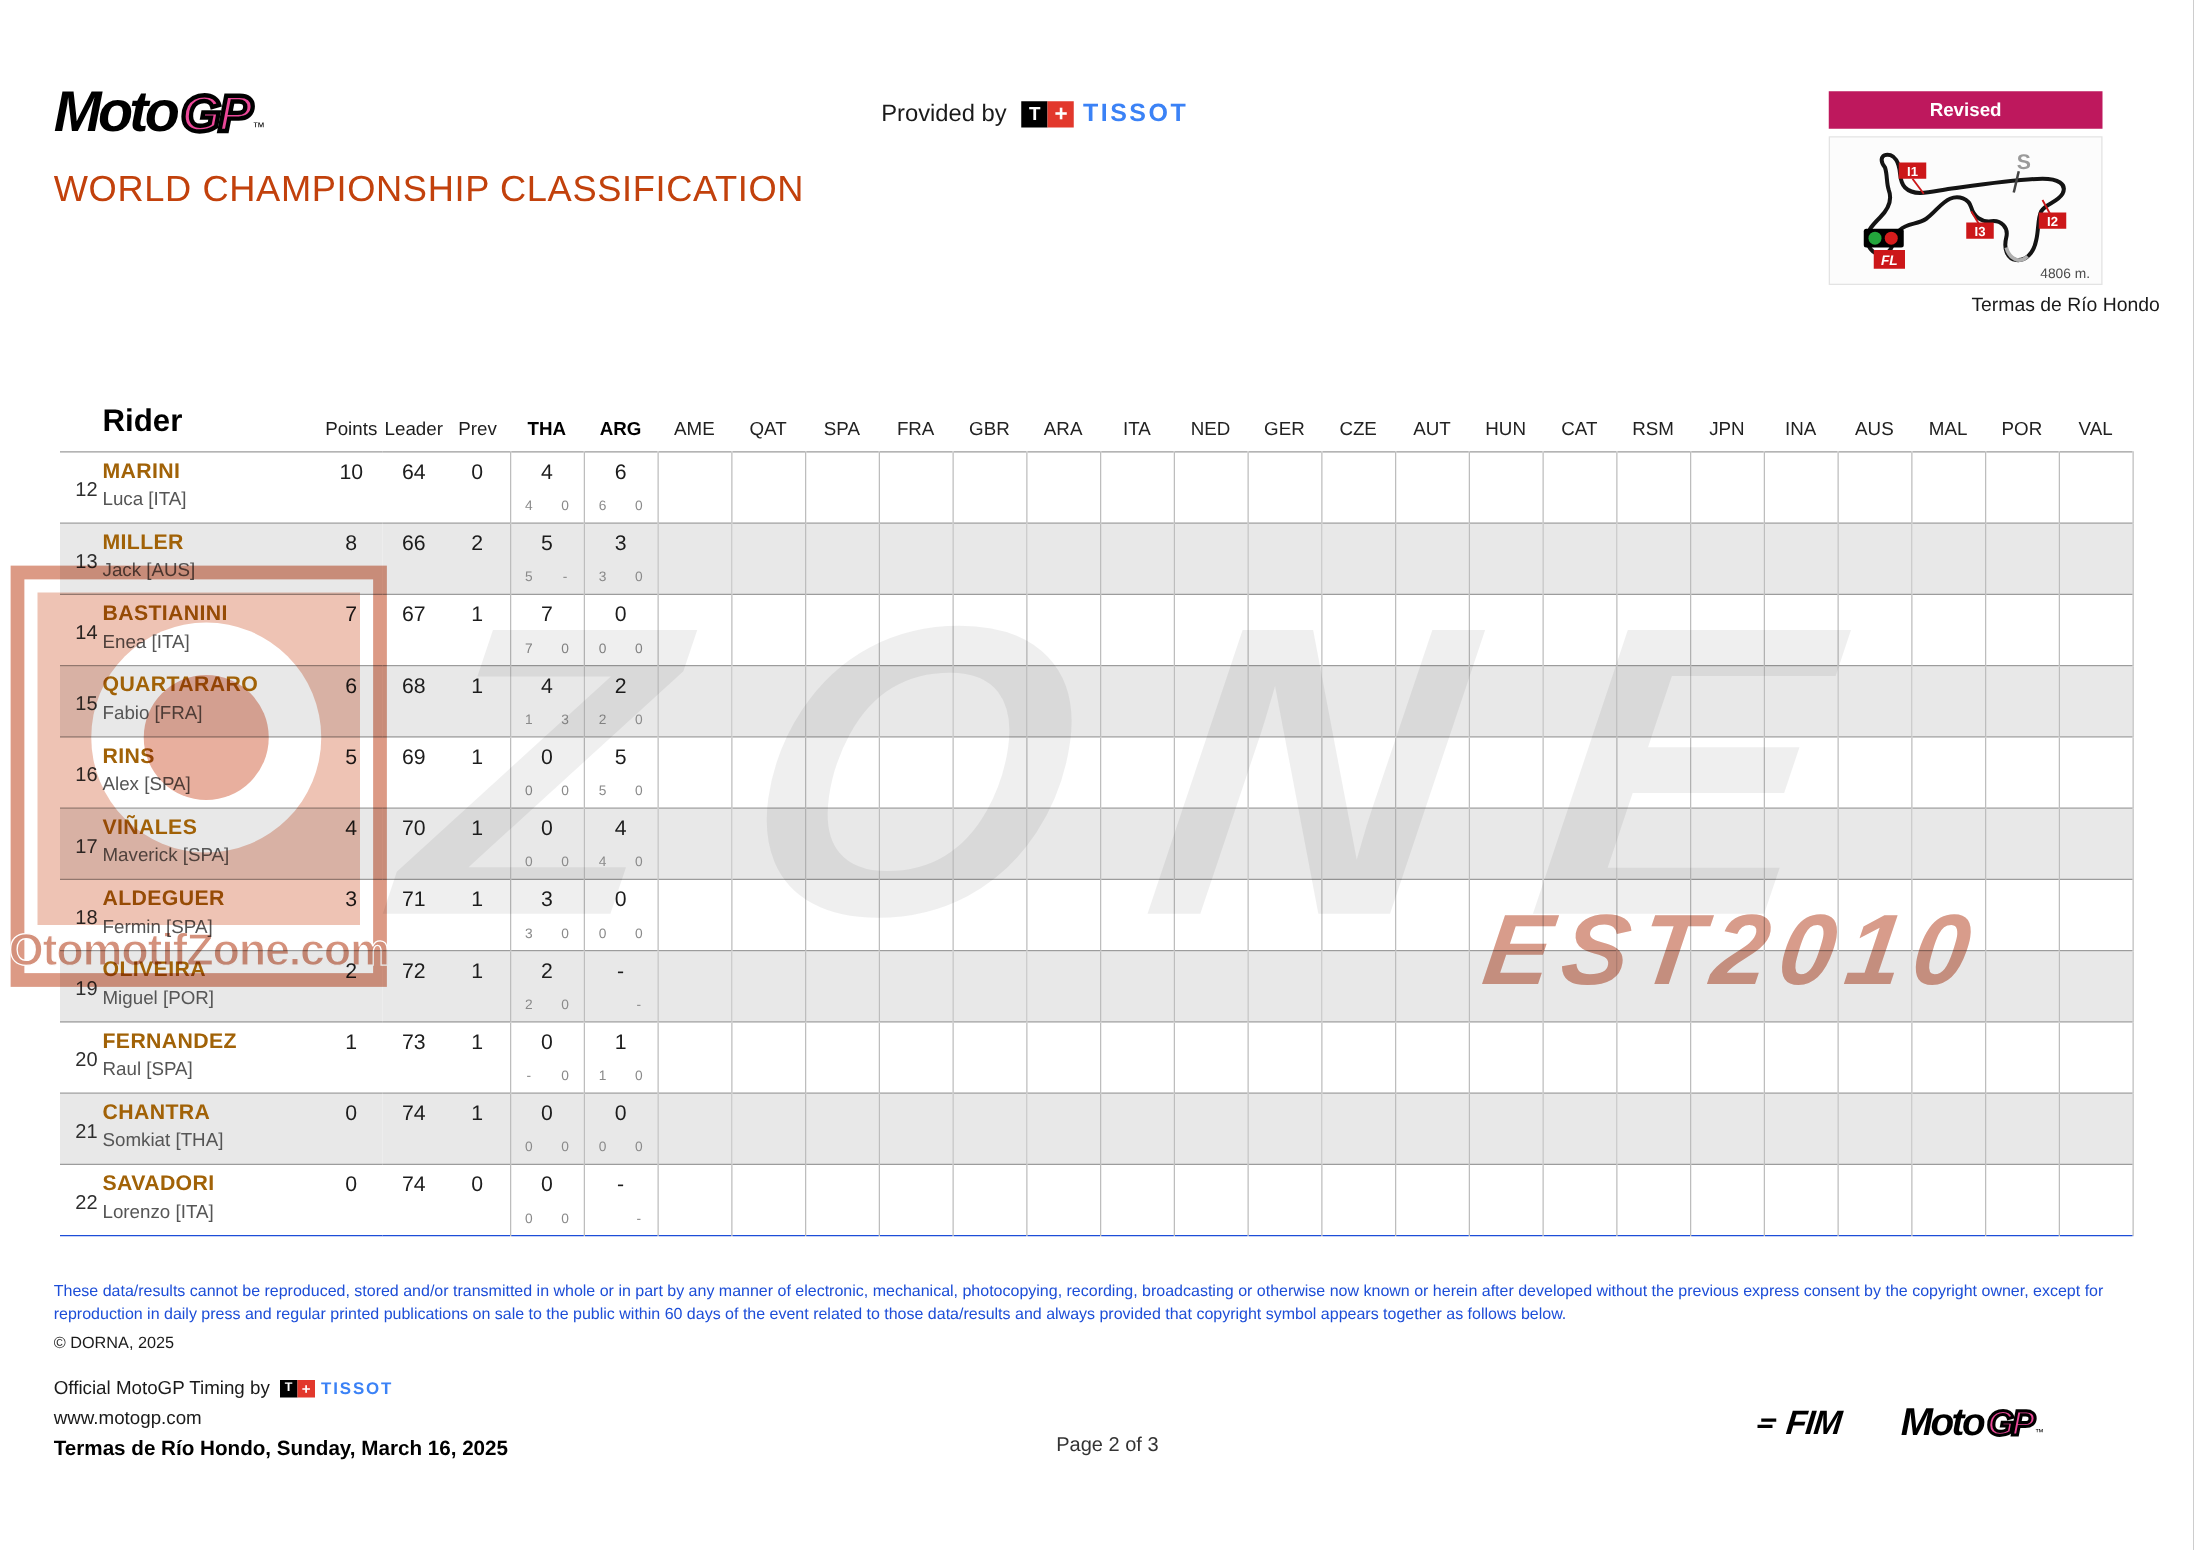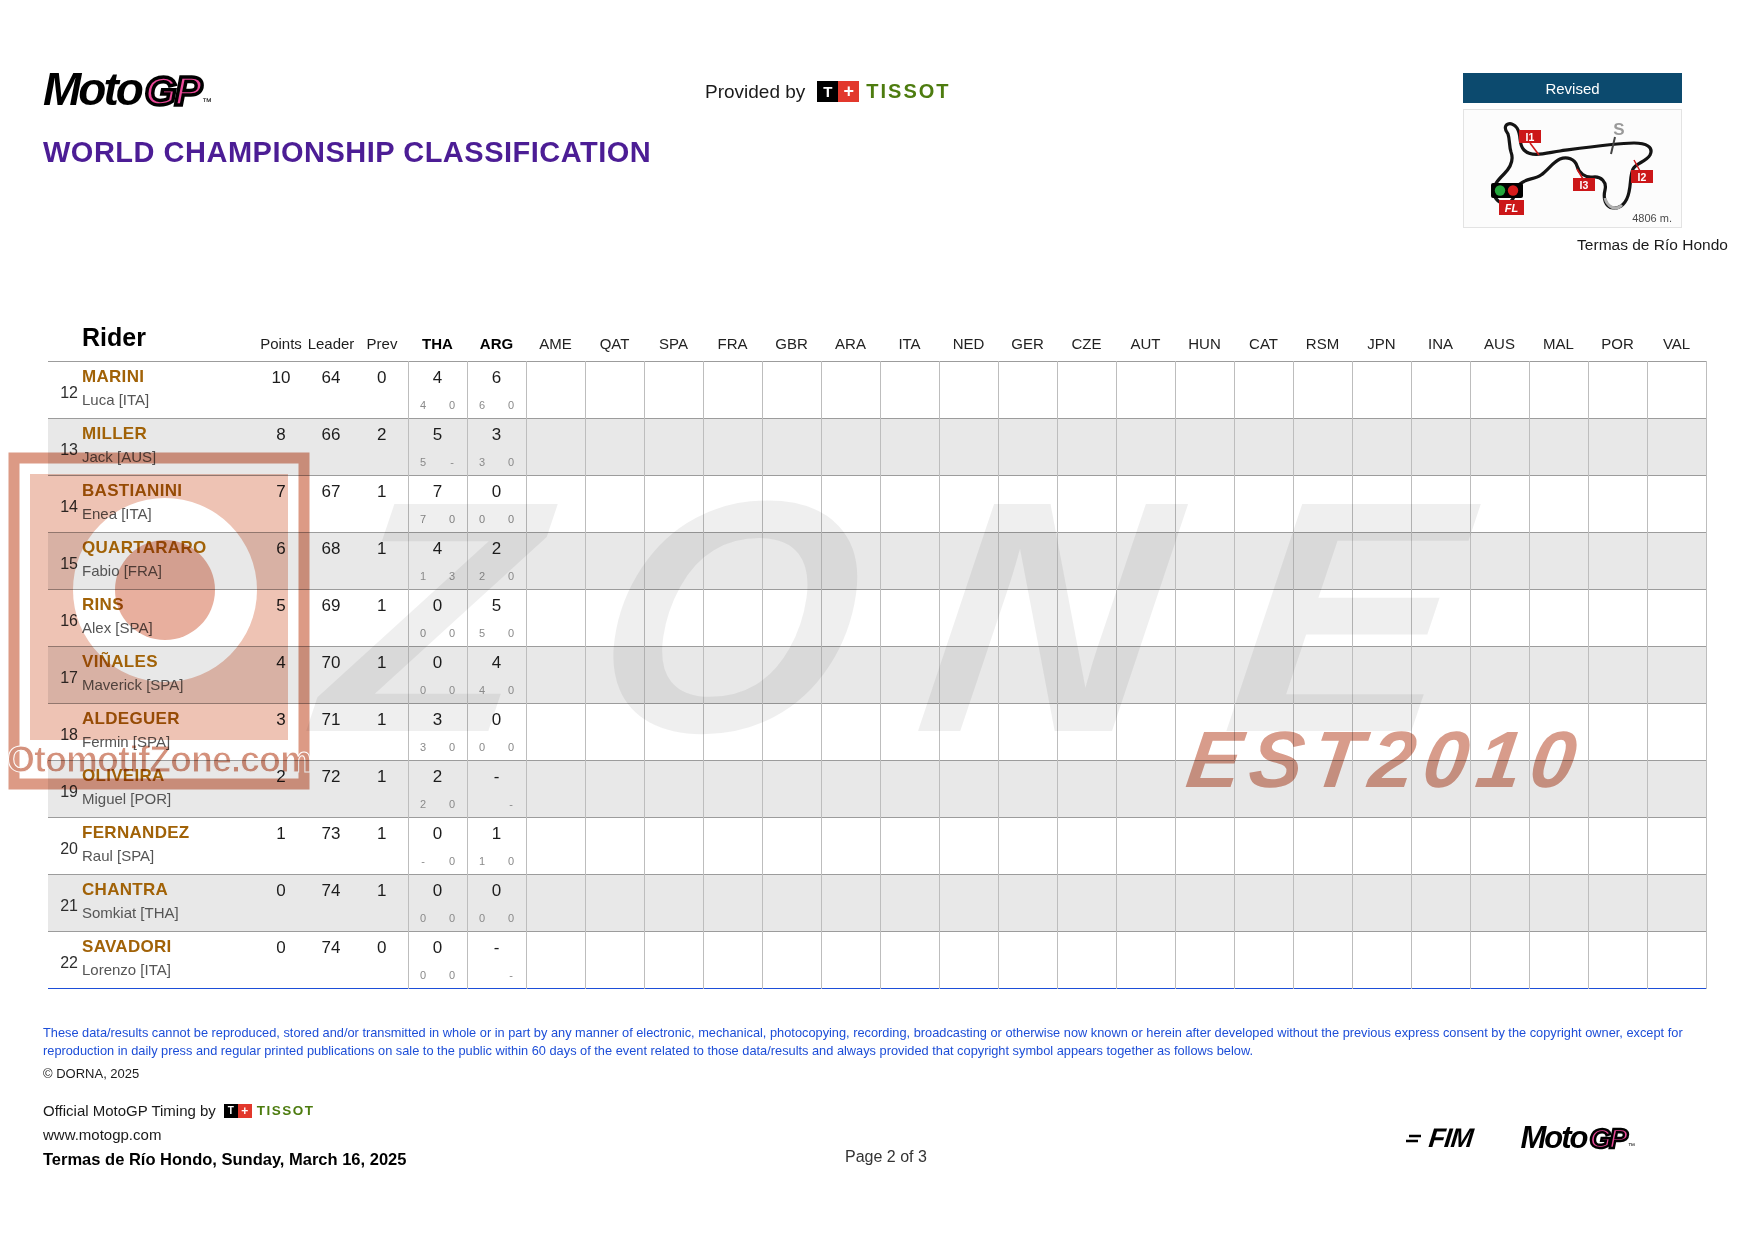--- a/index.html
+++ b/index.html
@@ -10,28 +10,28 @@
   .moto{font-style:italic;font-weight:900;font-size:46px;letter-spacing:-3px;color:#000;}
   .gp{font-style:italic;font-weight:900;font-size:41px;letter-spacing:-2px;color:#ec4899;
       -webkit-text-stroke:3.5px #000;margin-left:4px;}
   .tm{font-size:10px;color:#000;margin-left:2px;}
   .provided{position:absolute;left:705px;top:80px;display:flex;align-items:center;gap:12px;}
   .provided-label{font-size:19px;color:#1a1a1a;}
   .tissot{display:flex;align-items:center;gap:0;}
   .tbox{width:21px;height:21px;background:#000;color:#fff;font-weight:900;font-size:15px;
         display:flex;align-items:center;justify-content:center;}
   .tbox.plus{background:#e2382c;font-size:18px;}
-  .tword{font-weight:800;font-size:20px;letter-spacing:2px;color:#4d7c0f;margin-left:7px;}
+  .tword{font-weight:800;font-size:20px;letter-spacing:2px;color:#3b82f6;margin-left:7px;}
   .tissot.small .tbox{width:14px;height:14px;font-size:10px;}
   .tissot.small .tbox.plus{font-size:12px;}
   .tissot.small .tword{font-size:13.5px;letter-spacing:1.5px;margin-left:5px;}
-  .title{position:absolute;left:43px;top:136px;font-size:29px;font-weight:700;letter-spacing:.5px;color:#4c1d95;}
+  .title{position:absolute;left:43px;top:136px;font-size:29px;font-weight:400;letter-spacing:.5px;color:#c2410c;}
   .subtitle{position:absolute;left:43px;top:184px;font-size:25px;font-weight:400;letter-spacing:1px;color:#101010;}
-  .revised-bar{position:absolute;left:1463px;top:73px;width:219px;height:30px;background:#0c4a6e;color:#fff;
-        display:flex;align-items:center;justify-content:center;font-size:15px;}
+  .revised-bar{position:absolute;left:1463px;top:73px;width:219px;height:30px;background:#be185d;color:#fff;
+        display:flex;align-items:center;justify-content:center;font-size:15px;font-weight:bold;}
   .trackmap{position:absolute;left:1463px;top:109px;width:219px;height:119px;background:#fcfcfc;
         border:1px solid #e3e3e3;box-sizing:border-box;}
   .circuit-name{position:absolute;left:1543px;top:236px;width:219px;text-align:center;font-size:15.5px;color:#1a1a1a;}
   
   table.cls{position:absolute;left:48px;top:306px;width:1658px;border-collapse:collapse;table-layout:fixed;}
   thead th{height:46px;vertical-align:bottom;padding:0 0 9px 0;}
   .th-rider{font-size:25px;font-weight:800;text-align:left;padding-left:34px;color:#000;}
   .th-stat{font-size:15px;font-weight:400;text-align:center;color:#1d1d1d;}
   .th-race{font-size:15px;font-weight:400;text-align:center;color:#222;}
   .th-race.bold{font-weight:700;color:#000;}

